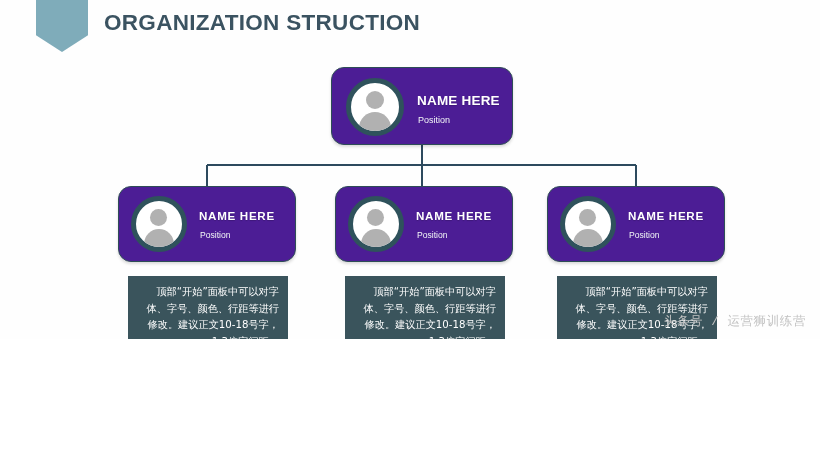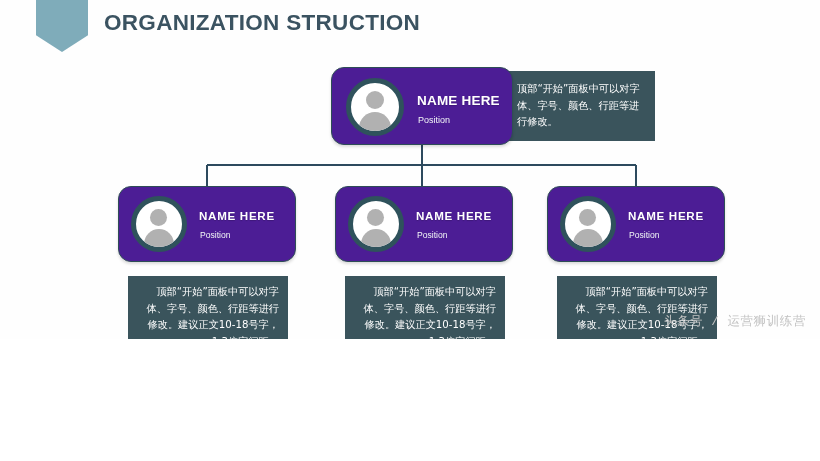--- a/index.html
+++ b/index.html
@@ -233,23 +233,20 @@
       <line x1="422" y1="145" x2="422" y2="165"></line>
 
       <line x1="207" y1="165" x2="636" y2="165"></line>
 
       <line x1="207" y1="165" x2="207" y2="186"></line>
       <line x1="422" y1="165" x2="422" y2="186"></line>
       <line x1="636" y1="165" x2="636" y2="186"></line>
     </g>
   </svg>
 
-  <div class="text-panel" id="top-panel">
-    <div class="panel-copy">顶部“开始”面板中可以对字体、字号、颜色、行距等进行修改。</div>
-  </div>
 
   <div class="node-card" id="top-card">
     <div class="avatar">
       <div class="head"></div>
       <div class="body"></div>
     </div>
     <div class="name-text">NAME HERE</div>
     <div class="position-text">Position</div>
   </div>
 

